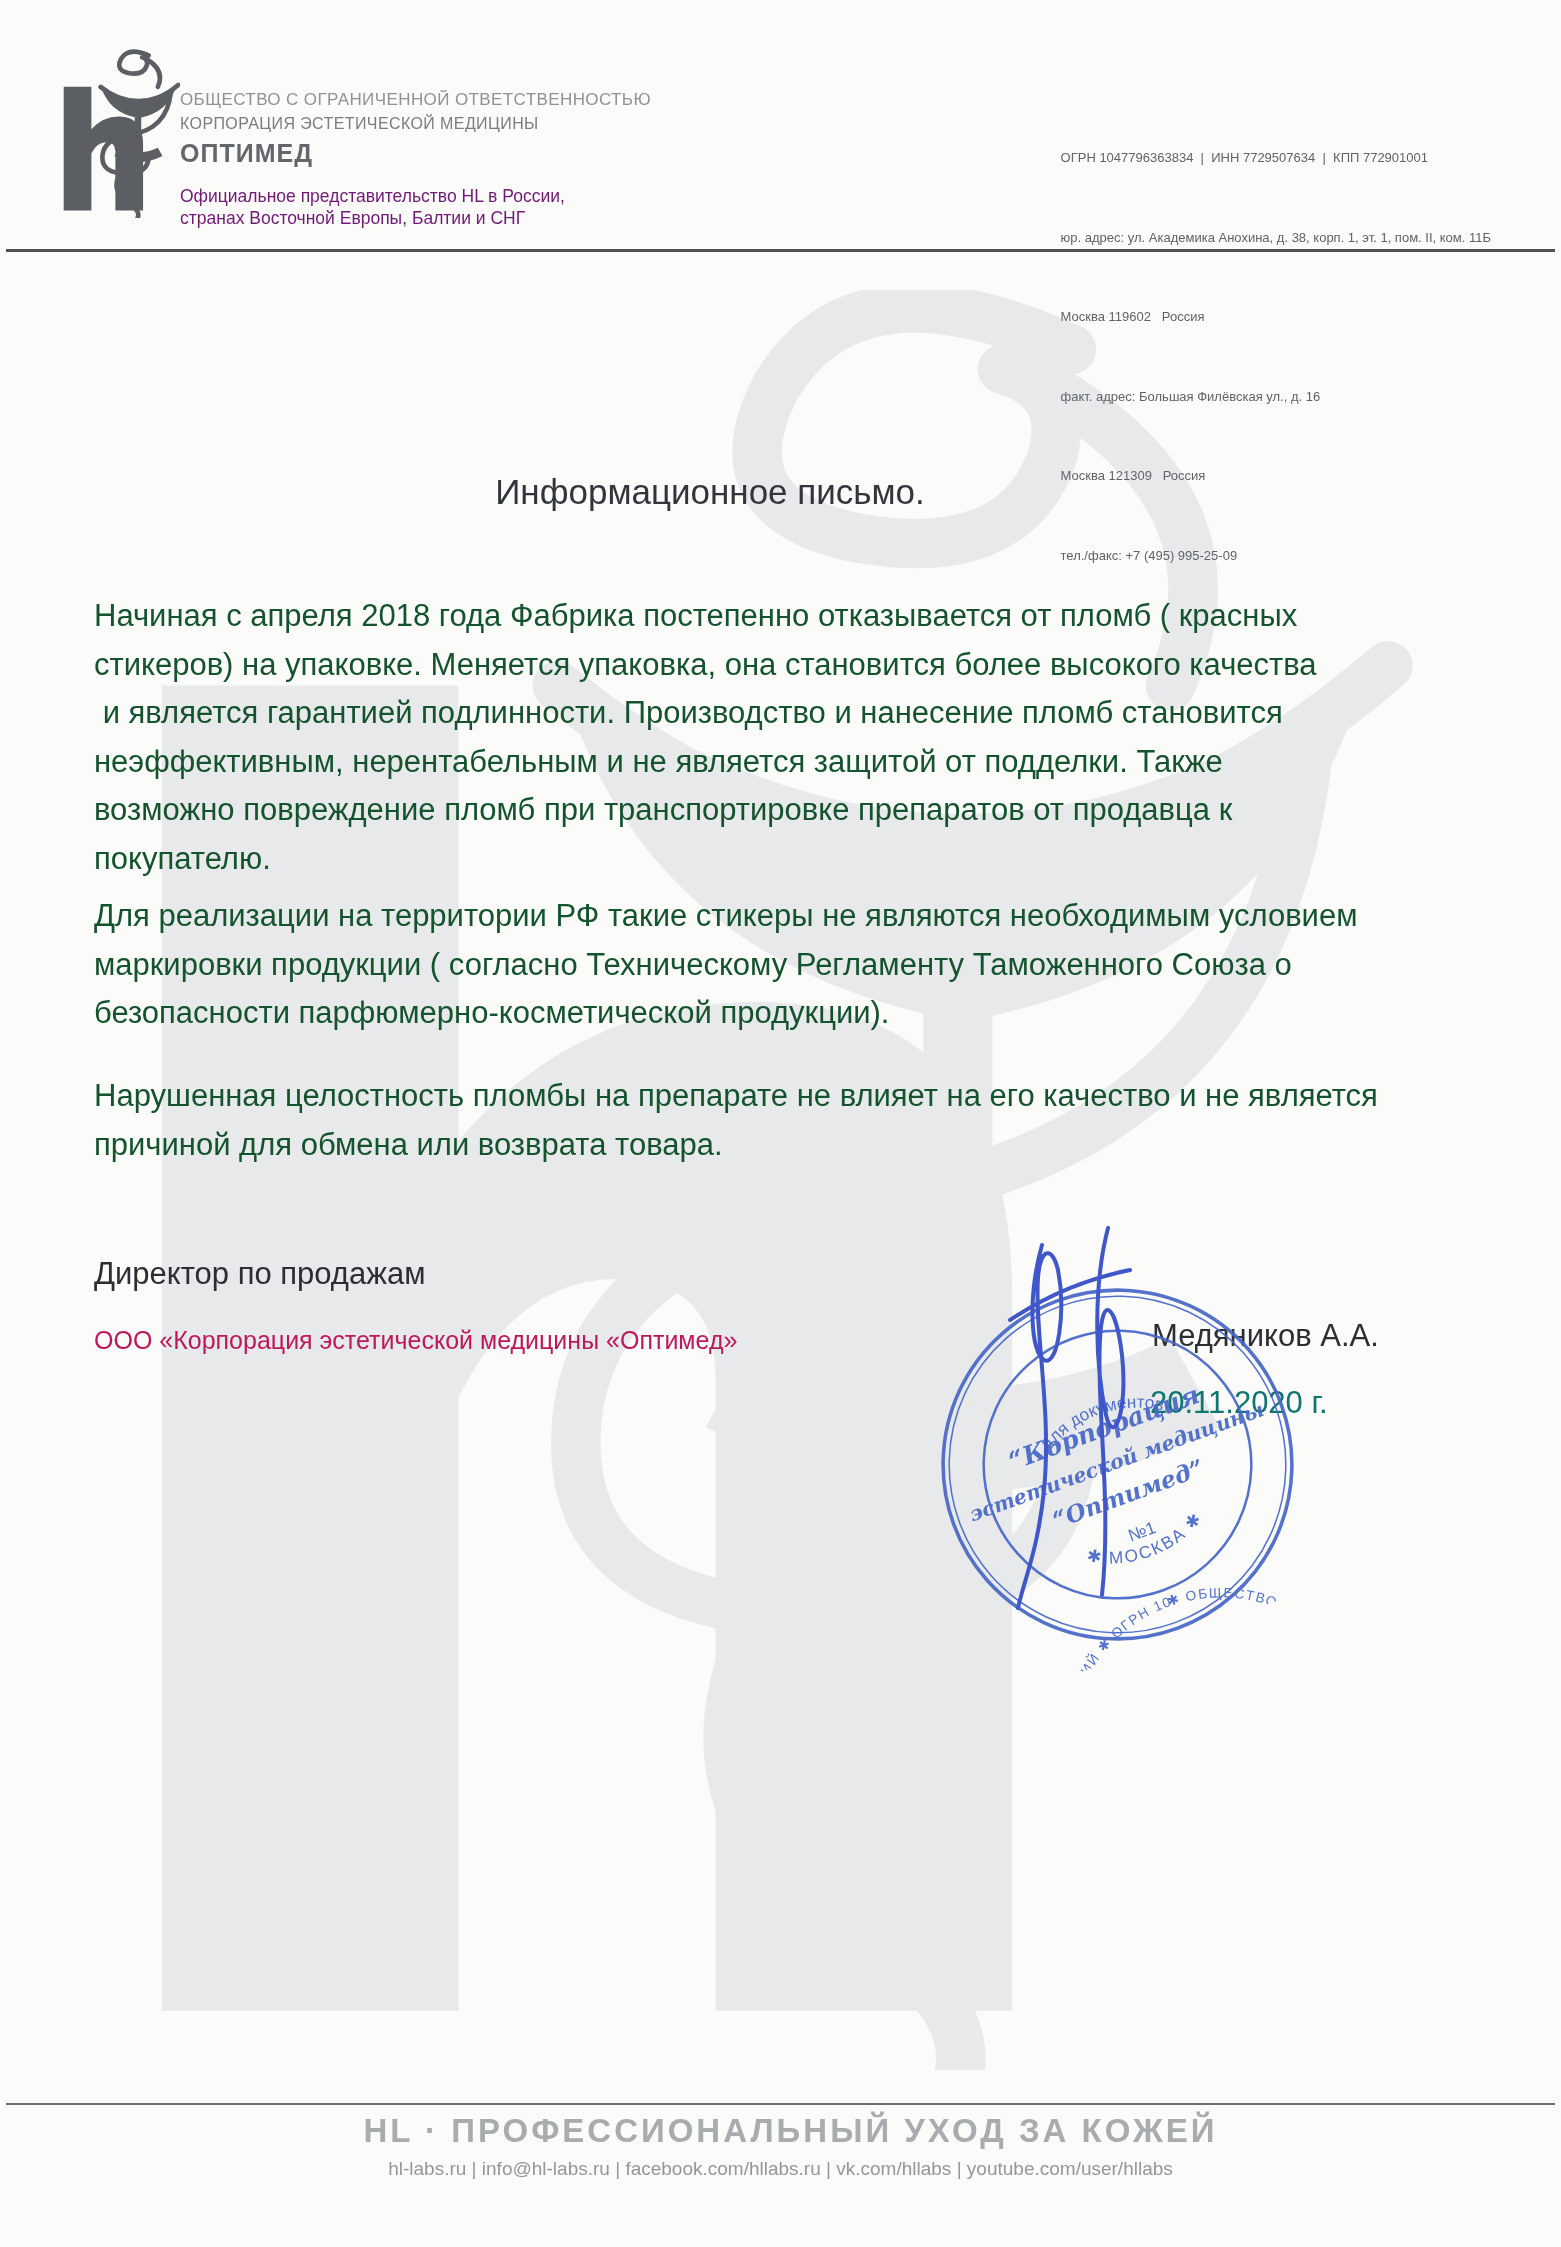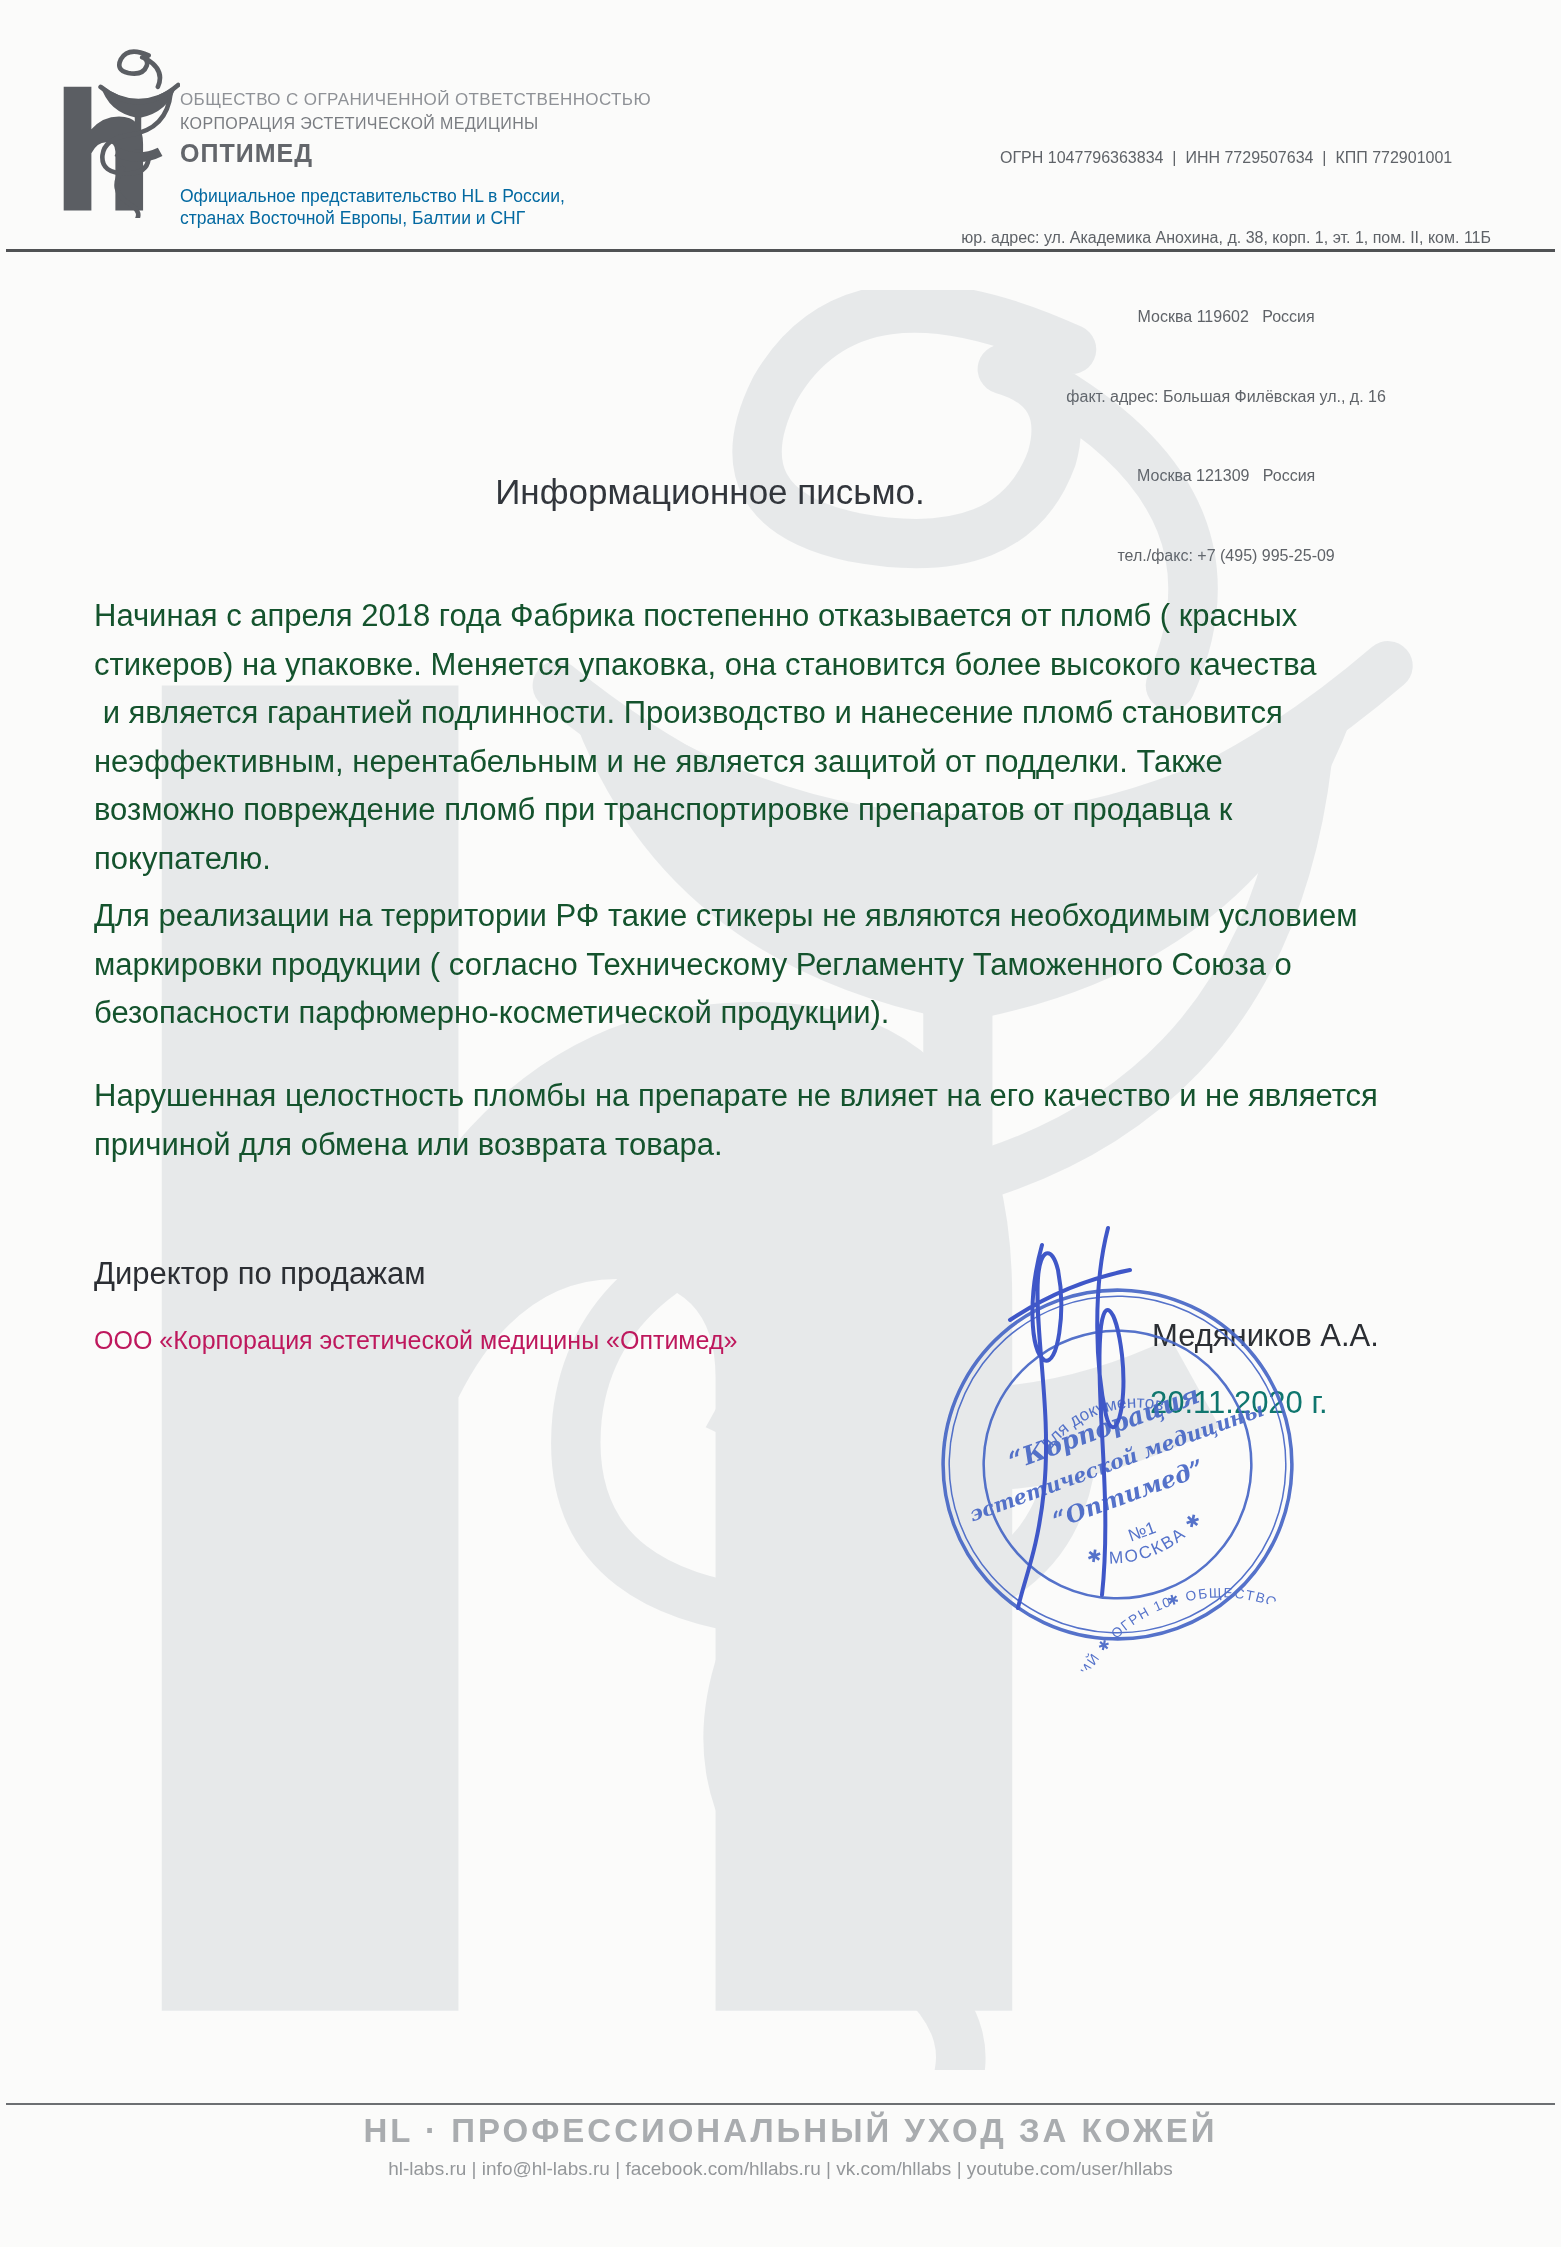--- a/index.html
+++ b/index.html
@@ -7,24 +7,24 @@
     position:relative;width:1561px;height:2247px;margin:0 auto;
     background:#fbfbfa;overflow:hidden;
     font-family:"Liberation Sans",sans-serif;color:#2e3136;
   }
   
   .logo{position:absolute;left:60px;top:48px;width:120px;height:170px;color:#5b5e63;}
   .org-block{position:absolute;left:180px;top:90px;}
   .org-type{font-size:17px;color:#8e9196;letter-spacing:.4px;}
   .company-name{font-size:16px;color:#797c81;margin-top:5px;letter-spacing:.4px;}
   .brand{font-size:25px;font-weight:bold;color:#63666b;margin-top:6px;letter-spacing:1px;}
-  .company-note{margin-top:17px;font-size:17.5px;line-height:22px;color:#0369a1;white-space:pre-wrap;}
+  .company-note{margin-top:17px;font-size:17.5px;line-height:22px;color:#701a75;white-space:pre-wrap;}
   .header-right{
-    position:absolute;right:70px;top:92px;text-align:center;
-    font-size:16px;line-height:26.5px;color:#5f6368;white-space:pre-wrap;
+    position:absolute;right:70px;top:92px;text-align:left;
+    font-size:13px;line-height:26.5px;color:#5f6368;white-space:pre-wrap;
   }
   .header-rule{position:absolute;left:6px;right:6px;top:249px;height:3px;background:#505254;}
   
   .watermark{position:absolute;left:35px;top:290px;width:1460px;height:1780px;color:#73808f;opacity:.14;pointer-events:none;}
   
   .letter-title{position:absolute;left:320px;top:472px;width:780px;text-align:center;
     font-size:35px;color:#32363c;}
   .para{position:absolute;left:94px;width:1400px;font-size:31px;line-height:48.5px;
     color:#14532d;white-space:pre-wrap;}
   .para-1{top:592px;}

